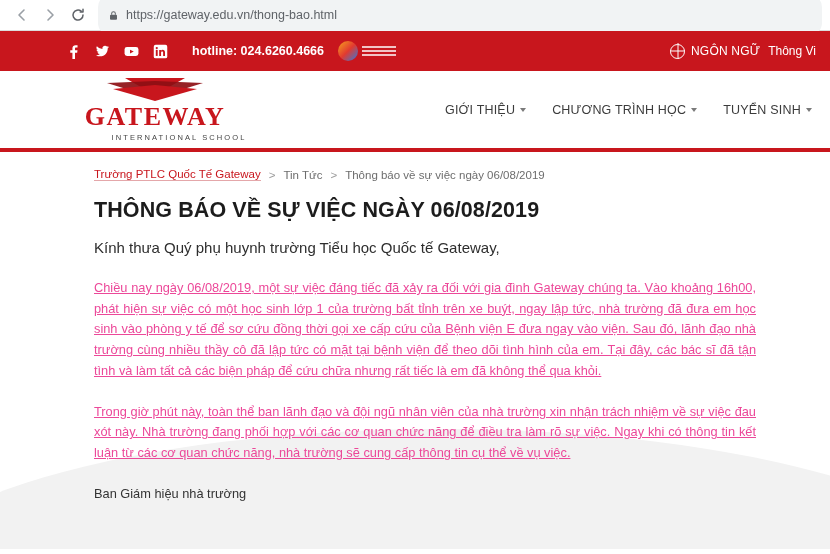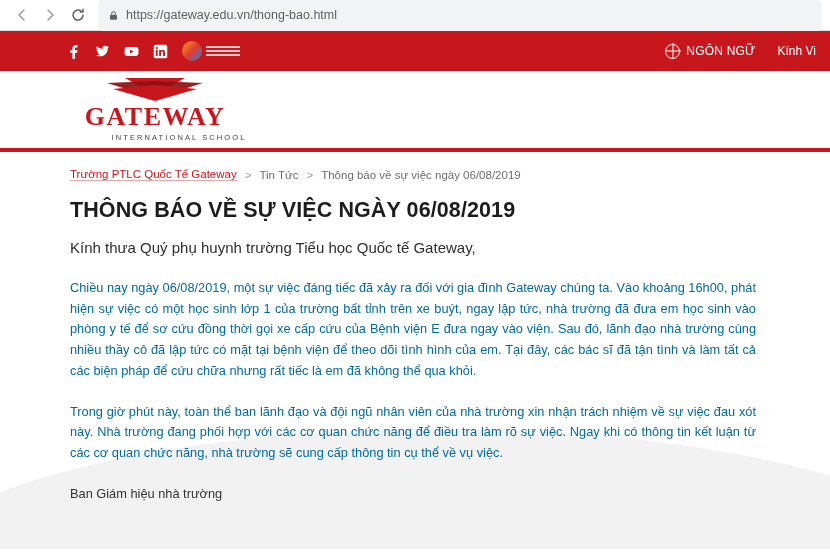--- a/index.html
+++ b/index.html
@@ -117,21 +117,21 @@
   .partner-lines i {
     display: block;
     width: 34px;
     height: 2px;
     background: rgba(255,255,255,.75);
   }
   .topbar-right {
     margin-left: auto;
     display: flex;
     align-items: center;
-    gap: 22px;
+    gap: 8px;
     font-size: 12px;
     white-space: nowrap;
   }
   .lang-item {
     display: flex;
     align-items: center;
     gap: 6px;
     letter-spacing: .2px;
   }
   .globe {
@@ -239,20 +239,21 @@
     height: 4px;
     background: #c8161d;
   }
 
   
   .content-wrap {
     position: relative;
     background: #ffffff;
     height: 397px;
     overflow: hidden;
+    padding-left: 24px;
   }
   
   .swoosh {
     position: absolute;
     left: -120px;
     bottom: -210px;
     width: 1120px;
     height: 330px;
     border-radius: 50%;
     background: #f2f2f2;
@@ -296,23 +297,24 @@
     letter-spacing: .1px;
   }
   p.lead {
     font-size: 15px;
     color: #2e2e2e;
     margin: 0 0 22px 0;
   }
   p.body {
     font-size: 12.8px;
     line-height: 1.62;
-    color: #0369a1;
+    color: #ec4899;
     margin: 0 0 20px 0;
     text-align: justify;
+    text-decoration: underline;
   }
   p.sign {
     font-size: 12.8px;
     color: #333;
     margin: 22px 0 16px 0;
   }
 </style>
 </head>
 <body>
 
@@ -363,50 +365,66 @@
     </span>
     <span>
       <svg width="15" height="15" viewBox="0 0 16 16" aria-hidden="true">
         <rect x="0.8" y="0.8" width="14.4" height="14.4" rx="2" fill="#ffffff"></rect>
         <rect x="3" y="6.3" width="2" height="6.4" fill="#c8161d"></rect>
         <circle cx="4" cy="4.3" r="1.2" fill="#c8161d"></circle>
         <path d="M6.6 12.7V6.3h1.9v.9c.3-.6 1-1 1.9-1 1.4 0 2.4.9 2.4 2.8v3.7h-2V9.3c0-.9-.3-1.4-1.1-1.4-.7 0-1.1.45-1.1 1.4v3.4z" fill="#c8161d"></path>
       </svg>
     </span>
   </div>
+  <div class="hotline">hotline: 024.6260.4666</div>
   <div class="partner-logo">
     <span class="partner-badge"></span>
     <span class="partner-lines">
         <i></i>
         <i></i>
         <i></i>
       </span>
   </div>
   <div class="topbar-right">
     <div class="lang-item">
       <span class="globe"></span>
       <span>NGÔN NGỮ</span>
     </div>
-    <div>Kính Vi</div>
+    <div>Thông Vi</div>
   </div>
 </div>
 
 <div class="header">
   <div class="logo-wrap">
     <svg class="logo-mark" viewBox="0 0 112 26" aria-hidden="true">
       <path d="M56 1 L86 1 L56 18 Z" fill="#c8161d"></path>
       <path d="M56 1 L26 1 L56 18 Z" fill="#c8161d"></path>
       <path d="M56 4 L104 6 L56 21 Z" fill="#8d0f14" opacity="0.92"></path>
       <path d="M56 4 L8 6 L56 21 Z" fill="#8d0f14" opacity="0.92"></path>
       <path d="M56 8 L98 12 L56 24 Z" fill="#c8161d"></path>
       <path d="M56 8 L14 12 L56 24 Z" fill="#c8161d"></path>
     </svg>
     <div class="logo-word">GATEWAY</div>
     <div class="logo-sub">INTERNATIONAL SCHOOL</div>
   </div>
+  <nav class="mainmenu">
+    <div class="menu-item">
+      <span>GIỚI THIỆU</span>
+      <span class="caret"></span>
+    </div>
+    <div class="menu-item">
+      <span>CHƯƠNG TRÌNH HỌC</span>
+      <span class="caret"></span>
+    </div>
+    <div class="menu-item">
+      <span>TUYỂN SINH</span>
+      <span class="caret"></span>
+    </div>
+
+  </nav>
 </div>
 
 <div class="red-strip"></div>
 
 <div class="content-wrap">
   <div class="swoosh2"></div>
   <div class="swoosh"></div>
 
   <article class="article">
     <div class="breadcrumb">

